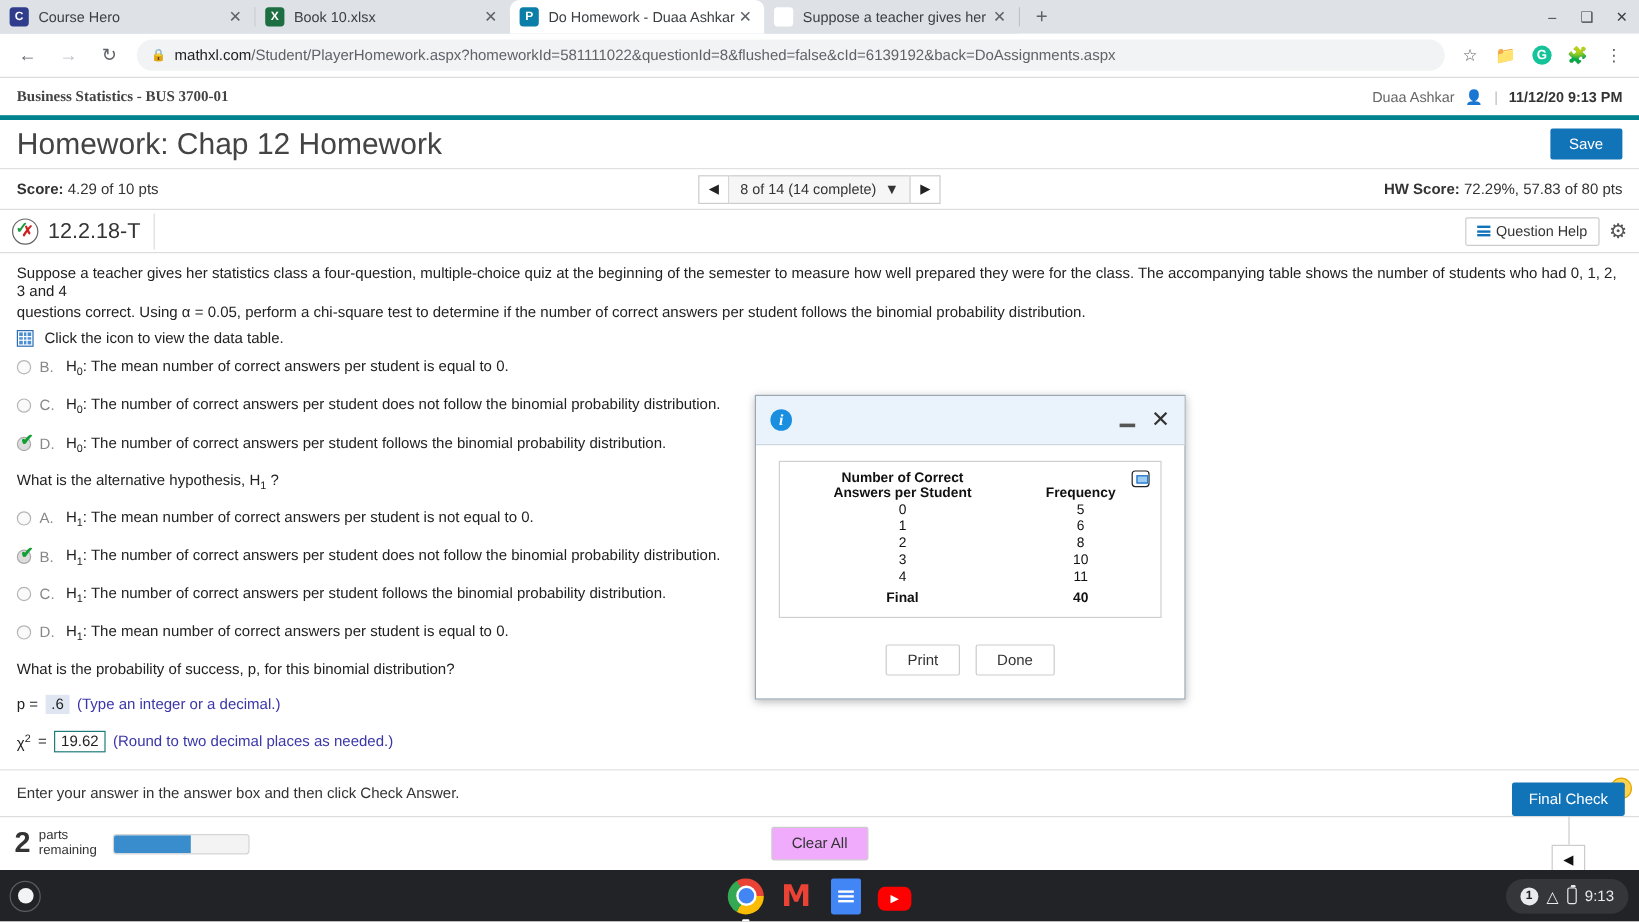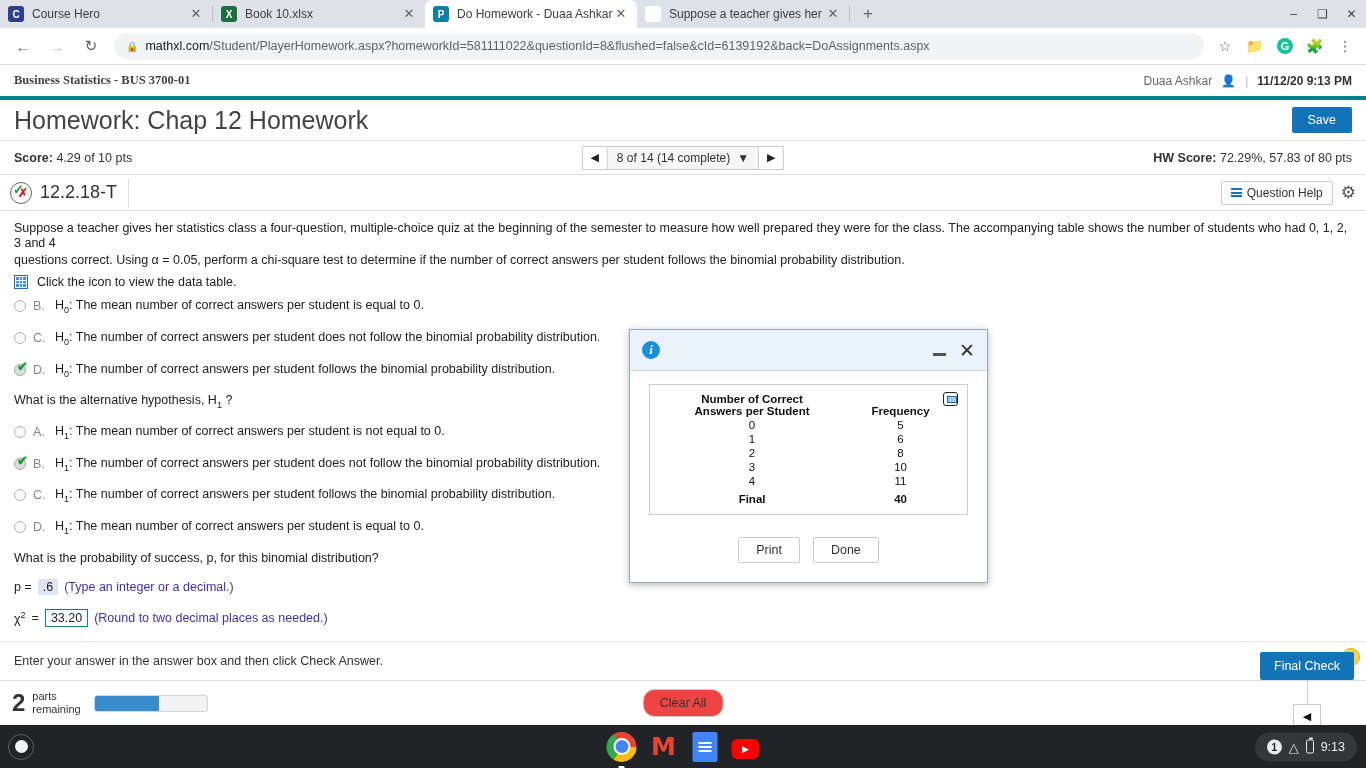--- a/index.html
+++ b/index.html
@@ -254,22 +254,22 @@
   .parts-num { font-size: 24px; font-weight: bold; color: #333; }
   .parts-label { font-size: 11px; color: #333; line-height: 1.15; }
   .progress {
     width: 114px; height: 17px; background: #f3f3f3;
     border: 1px solid #d5d5d5; border-radius: 3px;
     overflow: hidden; margin-left: 6px;
   }
   .progress > i { display: block; height: 100%; background: #3a8dcc; }
   .clearall {
     position: absolute; left: 50%; transform: translateX(-50%);
-    border: 1px solid #ccc; background: #ef4444; font-size: 12.5px;
-    color: #333; padding: 6px 16px; border-radius: 12px;
+    border: 1px solid #ccc; background: #f0abfc; font-size: 12.5px;
+    color: #333; padding: 6px 16px; border-radius: 2px;
     font-family: "Liberation Sans", sans-serif;
   }
   .footer-right {
     margin-left: auto; display: flex; align-items: center; gap: 0; flex-direction: column;
   }
   .final-check {
     background: #1274b8; color: #fff; border: none;
     font-size: 12.5px; padding: 7px 14px; border-radius: 2px;
     font-family: "Liberation Sans", sans-serif;
   }
@@ -589,21 +589,21 @@
     <div class="q-line">What is the probability of success, p, for this binomial distribution?</div>
     <div class="ans-row">
       <span>p =</span>
       <span class="ans-filled">.6</span>
       <span class="hint">(Type an integer or a decimal.)</span>
     </div>
 
     <div class="ans-row">
       <span><span>χ</span><sup>2</sup></span>
       <span>=</span>
-      <span class="ans-box">33.20</span>
+      <span class="ans-box">19.62</span>
       <span class="hint">(Round to two decimal places as needed.)</span>
     </div>
   </div>
 
   <div class="enter-note">
     <span>Enter your answer in the answer box and then click Check Answer.</span>
     <span class="help-circle">?</span>
   </div>
 </div>
 

